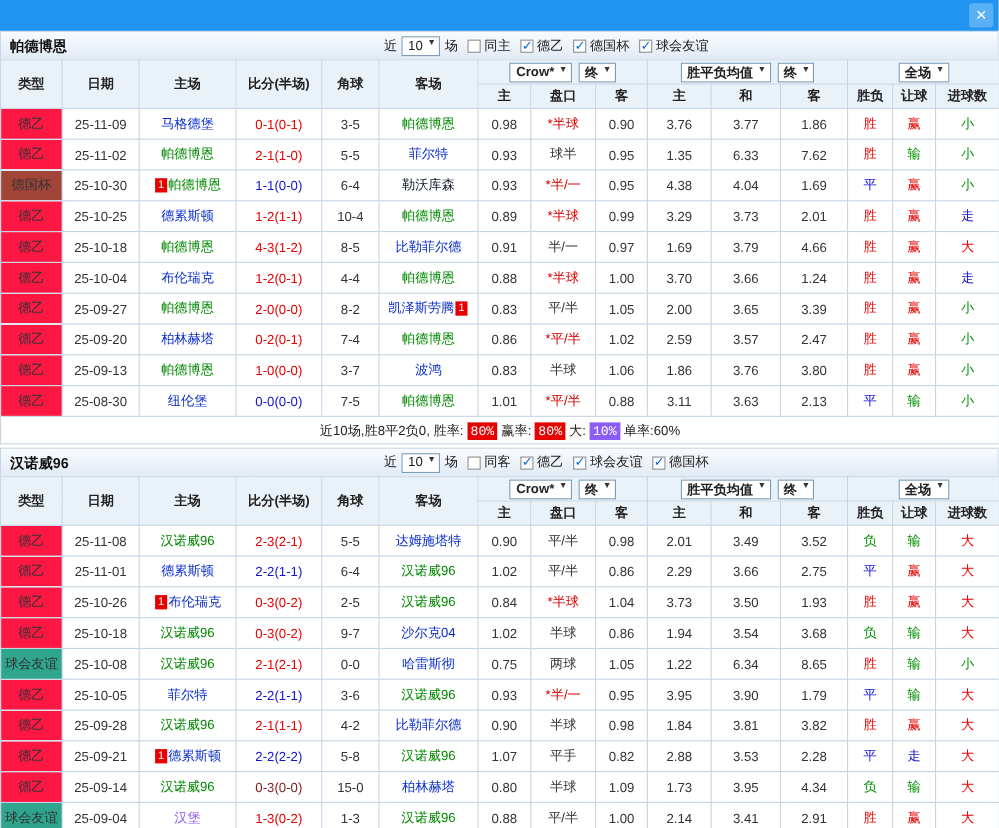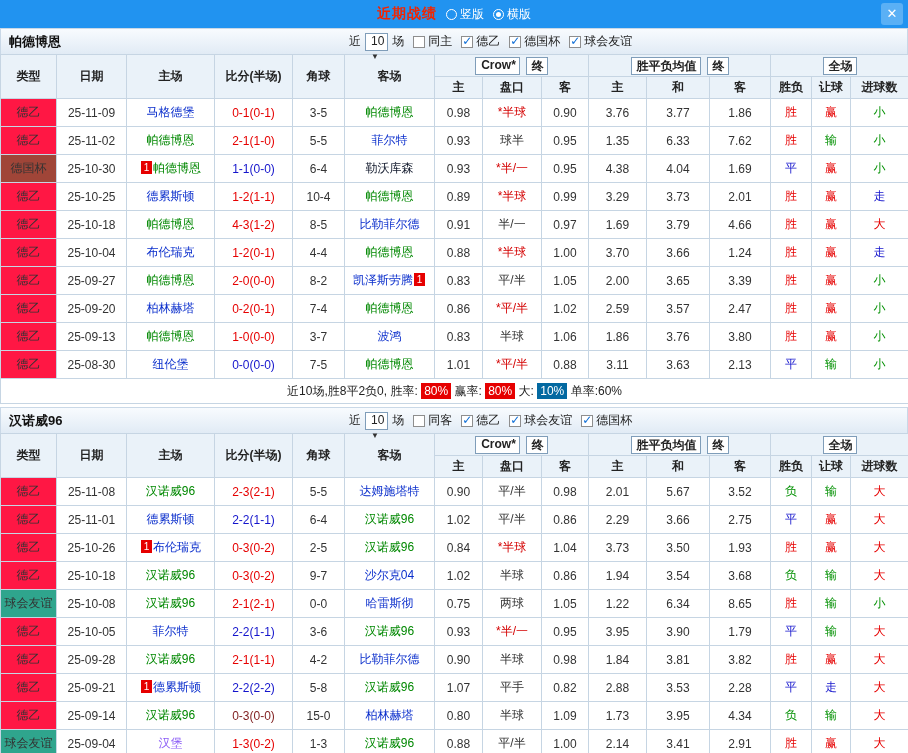--- a/index.html
+++ b/index.html
@@ -16,57 +16,46 @@
   .close { position: absolute; right: 5px; top: 3px; width: 22px; height: 22px; background: #5ab0f5;
     border-radius: 3px; color: #fff; font-weight: bold; text-align: center; line-height: 22px; font-size: 13px; cursor: pointer; }
 
   
   .section + .section { margin-top: 3px; }
   .teambar { height: 26px; background: linear-gradient(#f8fbfe, #e1ebf5); border: 1px solid #c9d8e7; border-bottom: none;
     display: flex; align-items: center; }
   .teamname { width: 348px; padding-left: 8px; font-weight: bold; font-size: 13px; color: #111; }
   .filters { display: flex; align-items: center; gap: 4px; color: #222; }
   .sel { display: inline-flex; align-items: flex-start; height: 18px; border: 1px solid #7f9db9; background: #fff;
-    padding: 0 3px 0 5px; gap: 4px; cursor: pointer; flex-direction: column; }
+    padding: 0 3px 0 5px; gap: 4px; cursor: pointer; }
   .sel .arr { font-size: 8px; color: #333; }
   .cbg { display: inline-flex; align-items: center; gap: 3px; margin-left: 5px; cursor: pointer; }
   .cb { width: 12px; height: 12px; border: 1px solid #8e8e8e; background: #fff; display: inline-block; position: relative; }
   .cb.on::after { content: "✓"; position: absolute; left: 0; top: -3px; font-size: 12px; font-weight: bold; color: #0a6cd6; }
 
   
   table.grid { width: 908px; border-collapse: collapse; table-layout: fixed; }
   .grid th, .grid td { border: 1px solid #c6d5e3; text-align: center; white-space: nowrap; overflow: hidden; }
   .grid thead th { background: #eaf2f9; height: 22px; font-weight: bold; color: #222; }
   .grpwrap { display: flex; justify-content: center; align-items: center; gap: 6px; }
   .grid tbody td { height: 28px; color: #333; }
   td.type { color: #fff; }
   td.od { color: #294f8a; }
   td.hd { color: #222; }
   td.hd.star { color: #d40000; }
   .tn { cursor: pointer; }
   .badge1 { display: inline-block; width: 11px; height: 13px; line-height: 13px; background: #e60000; color: #fff;
     font-size: 10px; margin: 0 1px; vertical-align: 1px; text-align: center; }
   tr.sumrow td { height: 25px; color: #222; }
-  .sumbadge { color: #fff; padding: 1px 3px; }
+  .sumbadge { color: #fff; padding: 1px 3px; font-family: Liberation Mono, monospace; }
 </style>
 </head>
 <body>
 
 <div class="topbar">
-  <div class="topbar-center">
-    <span class="title">近期战绩</span>
-    <span class="radio">
-      <span class="rdot"></span>
-      <span class="rlabel">竖版</span>
-    </span>
-    <span class="radio">
-      <span class="rdot on"></span>
-      <span class="rlabel">横版</span>
-    </span>
-  </div>
   <span class="close">✕</span>
 </div>
 
 <div id="sections">
     <div class="section">
   <div class="teambar">
     <div class="teamname">帕德博恩</div>
     <div class="filters">
       <span>近</span>
       <span class="sel">
@@ -328,21 +317,21 @@
       <td class="hd star">*平/半</td>
       <td class="od">0.88</td>
       <td class="od">3.11</td>
       <td class="od">3.63</td>
       <td class="od">2.13</td>
       <td style="color:#1414cc">平</td>
       <td style="color:#009000">输</td>
       <td style="color:#009000">小</td>
     </tr>
     <tr class="sumrow">
-      <td colspan="15"><span>近10场,胜8平2负0, 胜率:</span> <span class="sumbadge" style="background:#e60000">80%</span> <span>赢率:</span> <span class="sumbadge" style="background:#e60000">80%</span> <span>大:</span> <span class="sumbadge" style="background:#0369a1">10%</span> <span>单率:60%</span></td>
+      <td colspan="15"><span>近10场,胜8平2负0, 胜率:</span> <span class="sumbadge" style="background:#e60000">80%</span> <span>赢率:</span> <span class="sumbadge" style="background:#e60000">80%</span> <span>大:</span> <span class="sumbadge" style="background:#8b5cf6">10%</span> <span>单率:60%</span></td>
     </tr>
         </tbody>
   </table>
     </div>
     <div class="section">
   <div class="teambar">
     <div class="teamname">汉诺威96</div>
     <div class="filters">
       <span>近</span>
       <span class="sel">
@@ -444,21 +433,21 @@
       <td class="type" style="background:#ff1744">德乙</td>
       <td>25-11-08</td>
       <td><span class="tn" style="color:#008800">汉诺威96</span></td>
       <td style="color:#e60000">2-3(2-1)</td>
       <td>5-5</td>
       <td><span class="tn" style="color:#0a2ecc">达姆施塔特</span></td>
       <td class="od">0.90</td>
       <td class="hd">平/半</td>
       <td class="od">0.98</td>
       <td class="od">2.01</td>
-      <td class="od">5.67</td>
+      <td class="od">3.49</td>
       <td class="od">3.52</td>
       <td style="color:#009000">负</td>
       <td style="color:#009000">输</td>
       <td style="color:#e60000">大</td>
     </tr>
     <tr>
       <td class="type" style="background:#ff1744">德乙</td>
       <td>25-11-01</td>
       <td><span class="tn" style="color:#0a2ecc">德累斯顿</span></td>
       <td style="color:#1414cc">2-2(1-1)</td>

